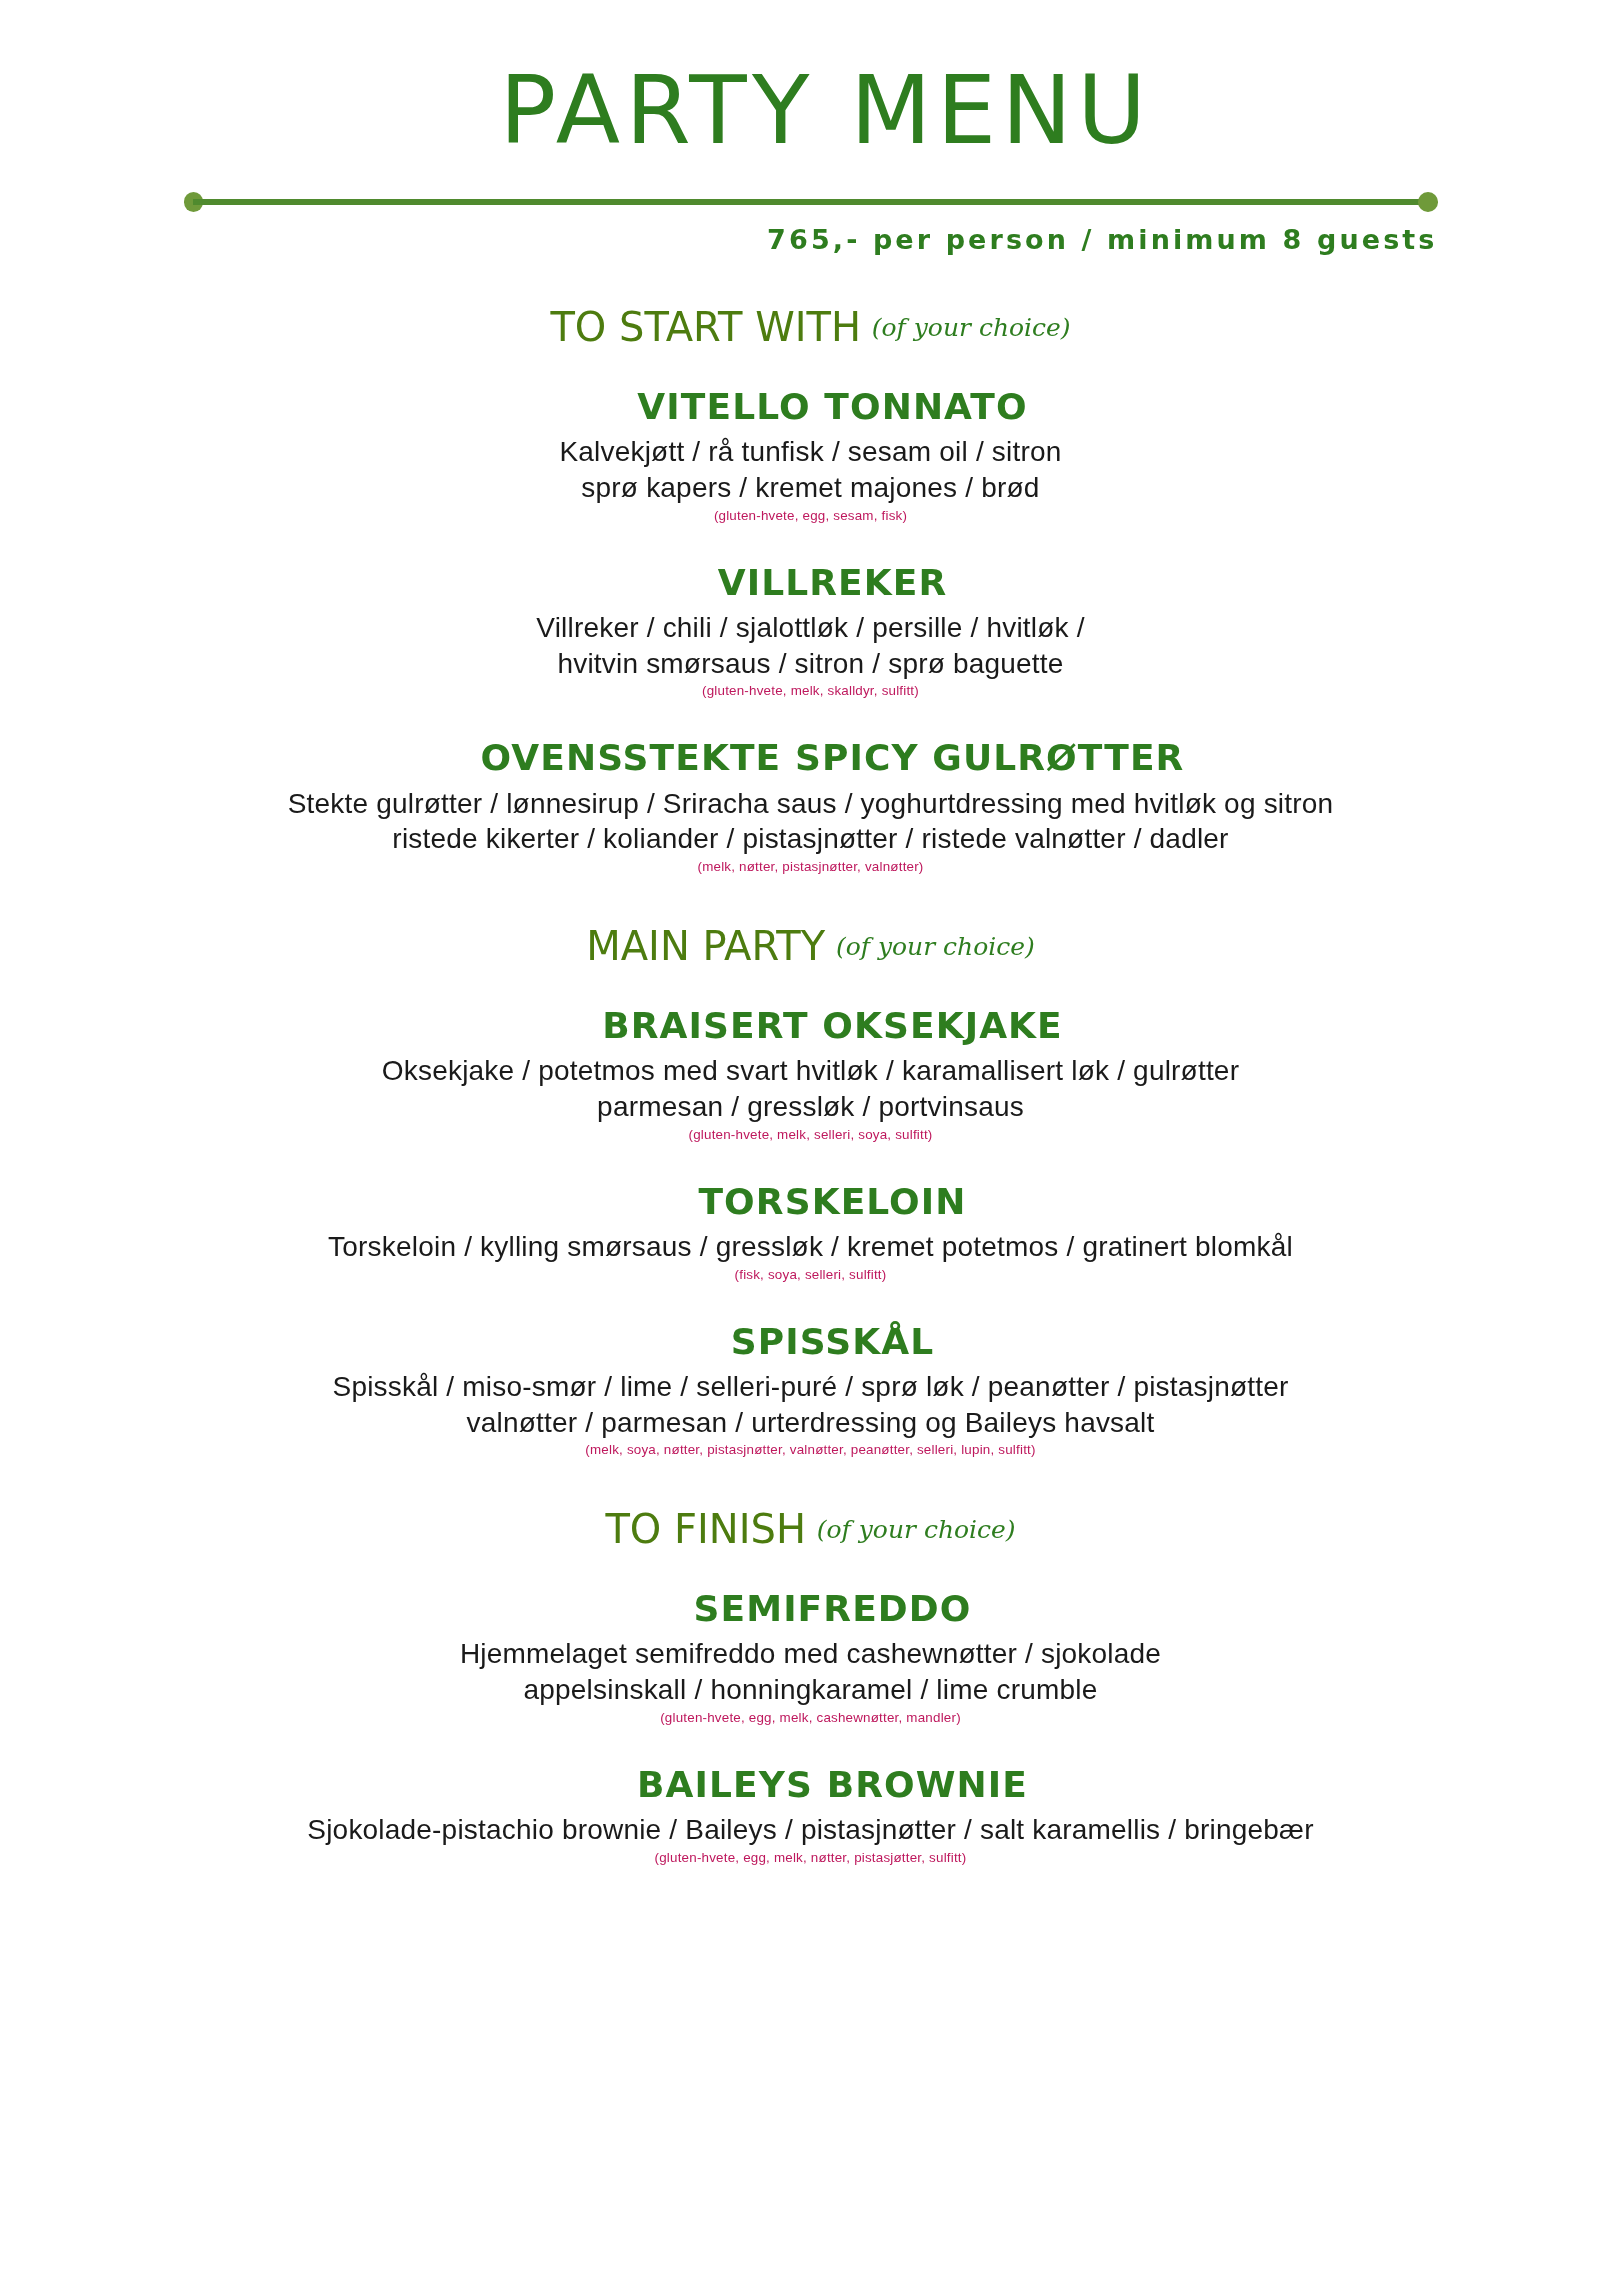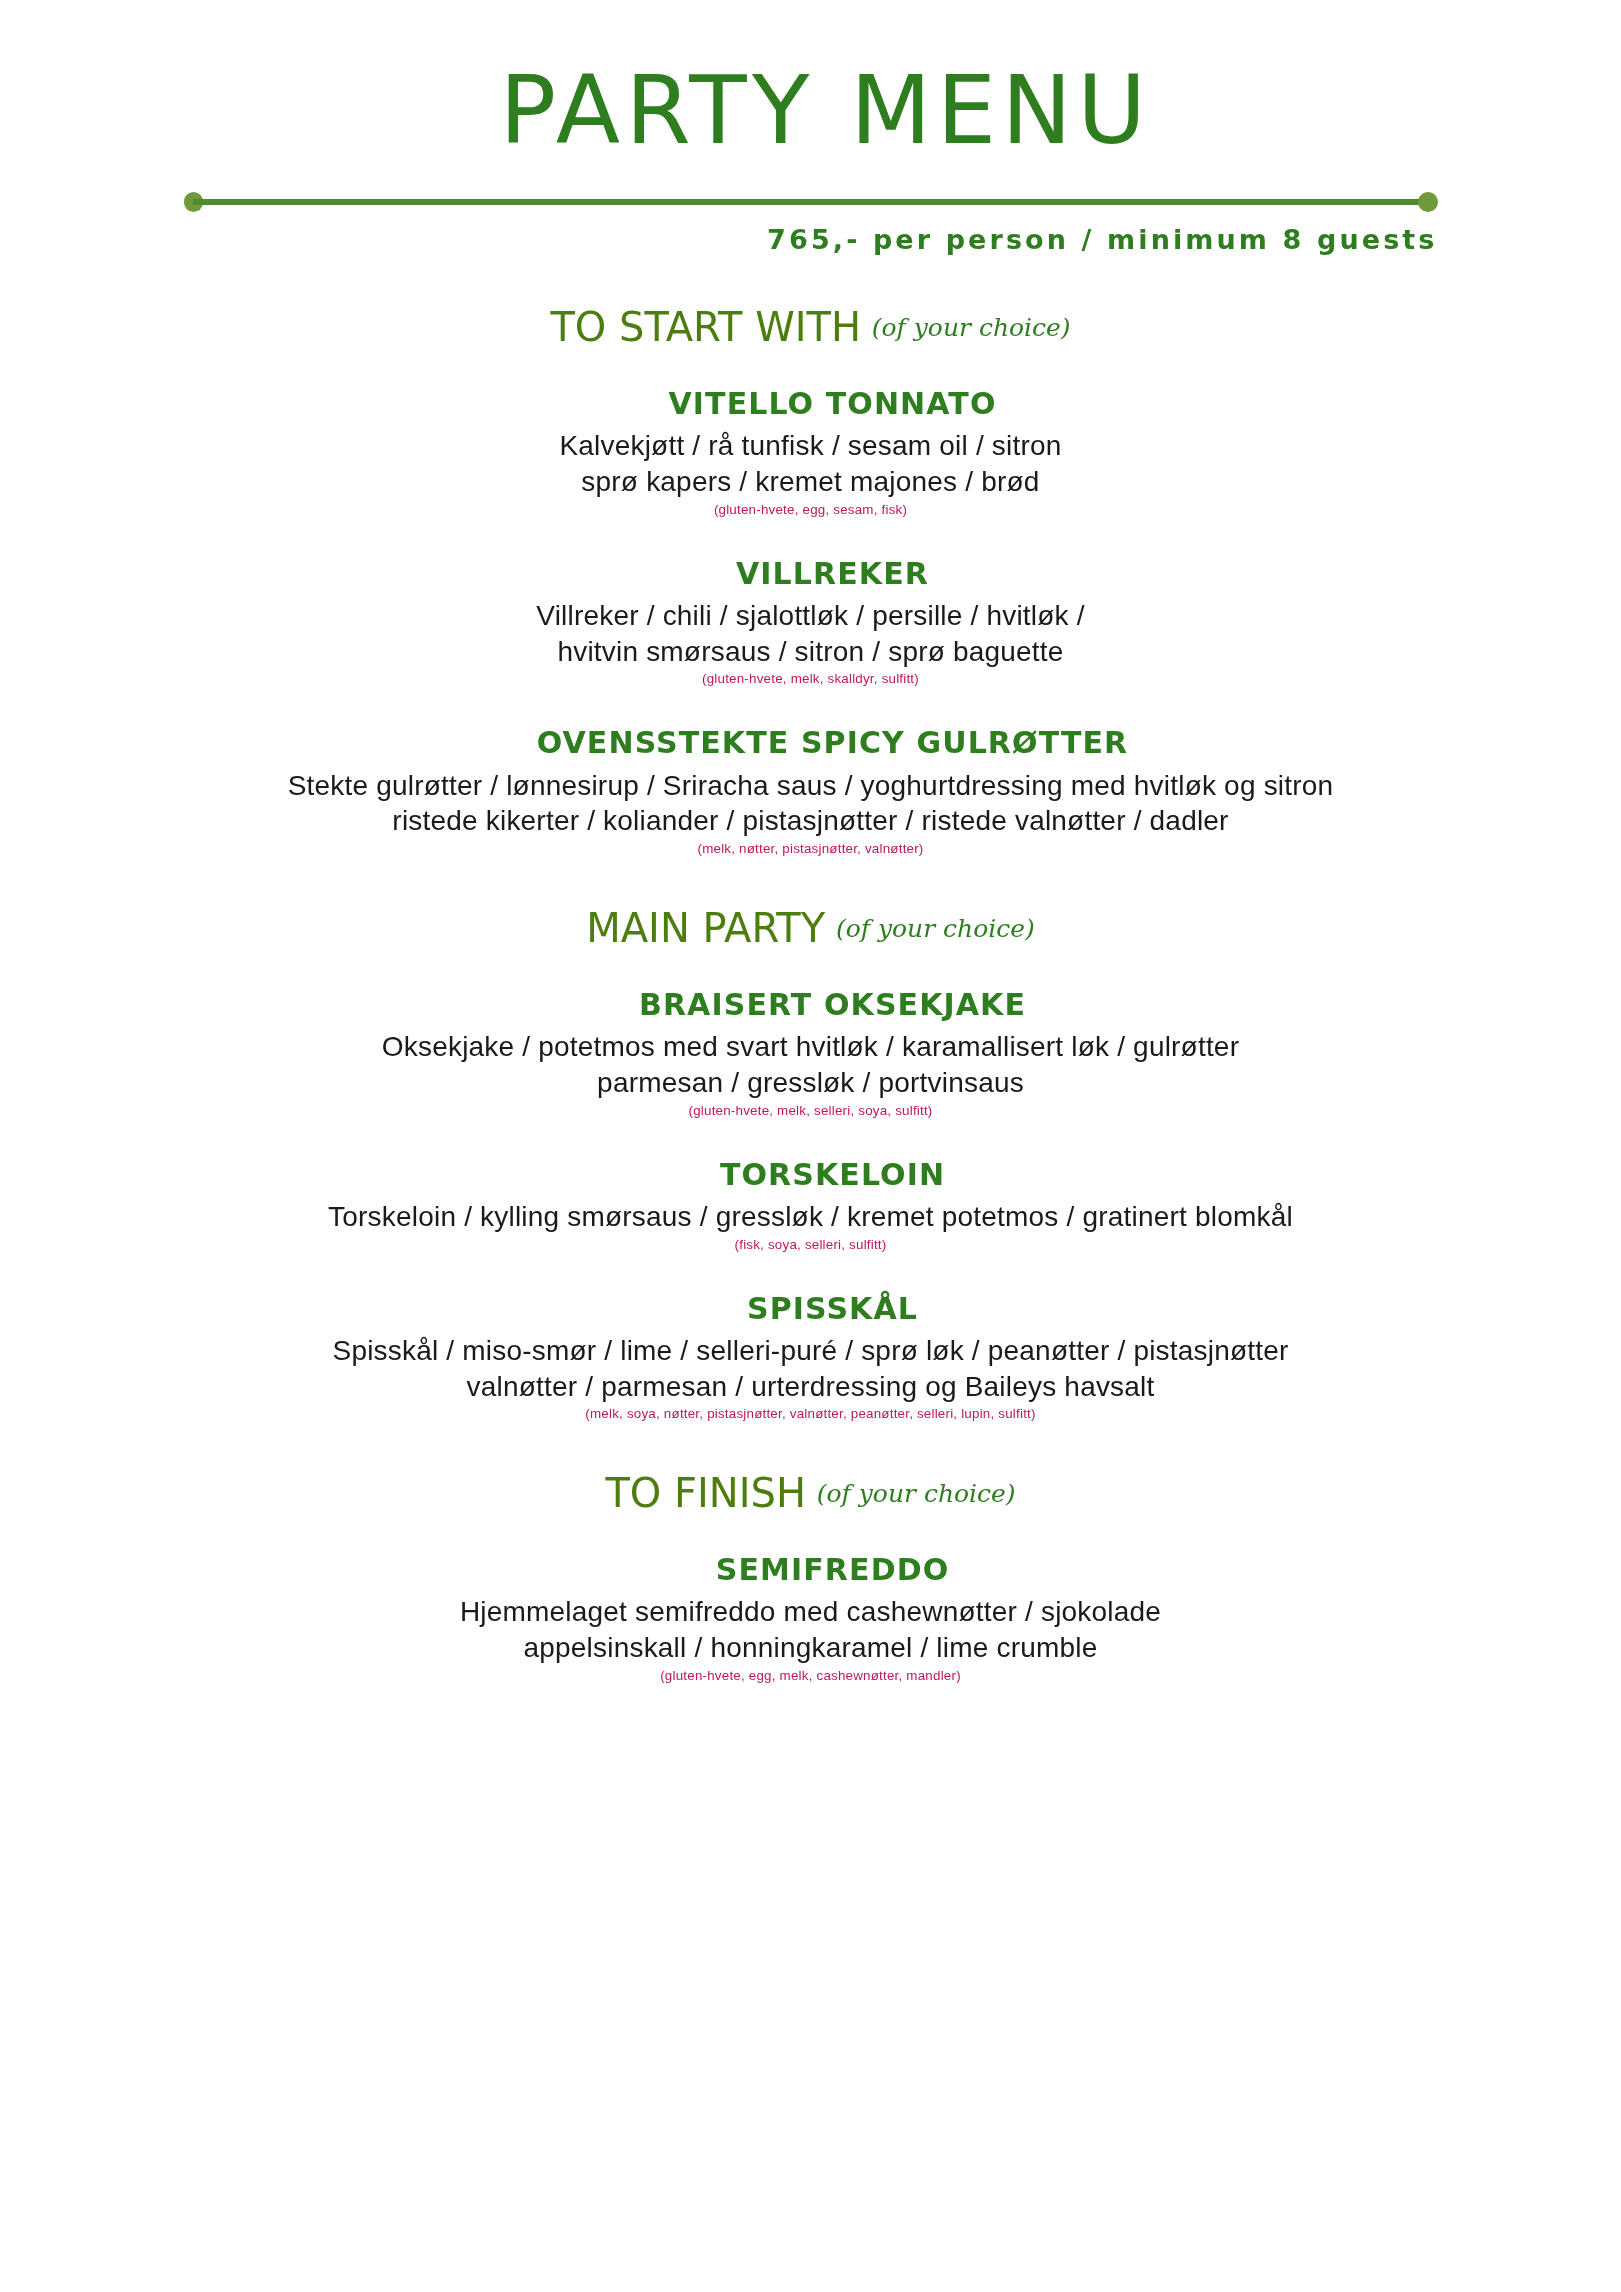--- a/index.html
+++ b/index.html
@@ -97,21 +97,21 @@
     top: -5.4px;
   }
 
   .dish {
     text-align: center;
     margin-top: 39px;
   }
   .dish:first-of-type { margin-top: 36px; }
   .dish-name {
     font-family: "DejaVu Sans", sans-serif;
-    font-size: 30px;
+    font-size: 36px;
     font-weight: 700;
     letter-spacing: 1.1px;
     color: #2e7d1f;
     margin-bottom: 7.2px;
     padding-left: 44px;
   }
   .dish-desc {
     font-size: 28px;
     font-weight: 300;
     color: #1a1a1a;
@@ -200,16 +200,21 @@
       <span class="sec-title">TO FINISH</span><span class="sec-sub">(of your choice)</span>
     </div>
 
     <div class="dish">
       <div class="dish-name">SEMIFREDDO</div>
       <div class="dish-desc">Hjemmelaget semifreddo med cashewnøtter / sjokolade</div>
       <div class="dish-desc">appelsinskall / honningkaramel / lime crumble</div>
       <div class="dish-allergens">(gluten-hvete, egg, melk, cashewnøtter, mandler)</div>
     </div>
 
+    <div class="dish">
+      <div class="dish-name">BAILEYS BROWNIE</div>
+      <div class="dish-desc">Sjokolade-pistachio brownie / Baileys / pistasjnøtter / salt karamellis / bringebær</div>
+      <div class="dish-allergens">(gluten-hvete, egg, melk, nøtter, pistasjøtter, sulfitt)</div>
+    </div>
   </div>
 
 </div>
 
 
 </body></html>

